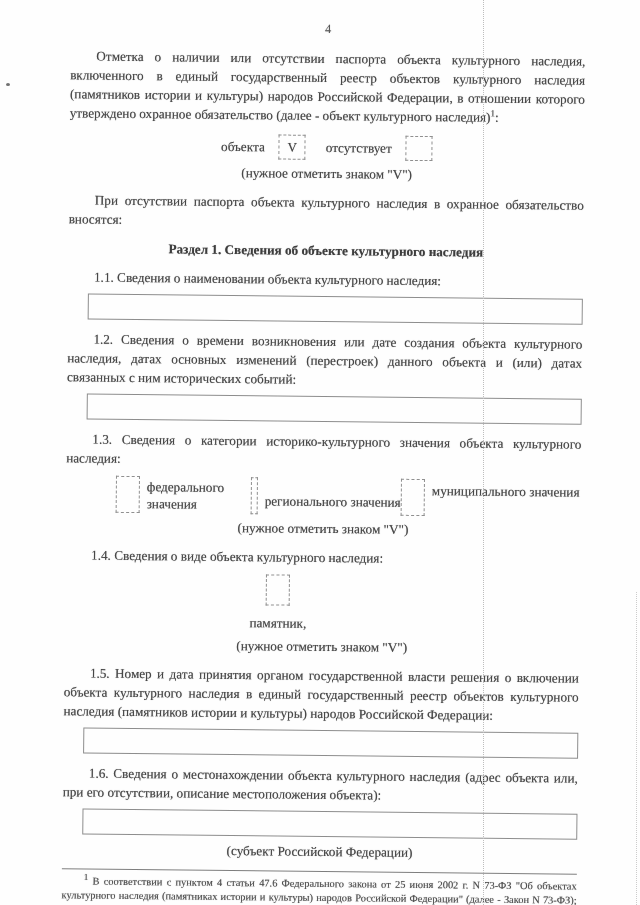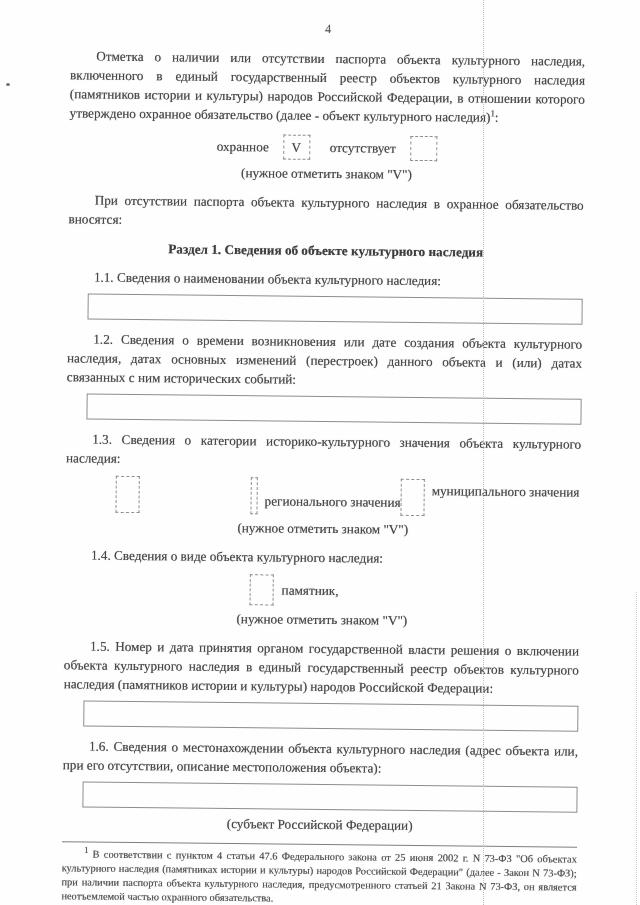--- a/index.html
+++ b/index.html
@@ -48,21 +48,21 @@
   .catrow { display:flex; margin-top:8px; margin-left:50px; }
   .catcol { display:flex; gap:7px; }
   .catcol.c1 { width:135px; align-items:center; }
   .catcol.c1 .clbl { width:84px; line-height:17px; }
   .catcol.c2 { width:150px; align-items:center; }
   .catcol.c2 .clbl { white-space:nowrap; align-self:center; margin-top:10px; }
   .catcol.c3 { flex:1; align-items:flex-start; }
   .catcol.c3 .clbl { white-space:nowrap; margin-top:2px; }
 
   .typerow { display:flex; margin-left:185px; margin-top:8px; gap:30px; }
-  .typeitem { display:flex; align-items:center; gap:8px; }
+  .typeitem { display:flex; align-items:center; gap:8px;flex-direction:column; }
 
   .caption { text-align:center; margin-top:5px; }
 
   .fnblock { margin-top:10px; border-top:1px solid #7e7e7e; padding-top:5px; }
   .fnote { font-size:10.4px; line-height:14px; text-align:justify; text-indent:22px; color:#4f4f4f; }
   sup { font-size:9px; line-height:0; }
 </style>
 </head>
 <body>
 
@@ -71,41 +71,42 @@
   <div class="fold2"></div>
   <div class="speck"></div>
 
   <div class="content">
 
     <div class="pagenum">4</div>
 
     <p class="just mt10"><span>Отметка о наличии или отсутствии паспорта объекта культурного наследия, включенного в единый государственный реестр объектов культурного наследия (памятников истории и культуры) народов Российской Федерации, в отношении которого утверждено охранное обязательство (далее - объект культурного наследия)</span><sup>1</sup><span>:</span></p>
 
     <div class="cbrow1">
-      <span class="lbl">охранное</span>
+      <span class="lbl">объекта</span>
       <span class="cb">V</span>
       <span class="lbl" style="margin-left:8px">отсутствует</span>
       <span class="cb"></span>
     </div>
     <div class="note">(нужное отметить знаком "V")</div>
 
     <p class="just mt10">При отсутствии паспорта объекта культурного наследия в охранное обязательство вносятся:</p>
 
     <div class="h1">Раздел 1. Сведения об объекте культурного наследия</div>
 
     <p class="just mt10">1.1. Сведения о наименовании объекта культурного наследия:</p>
     <input class="field" value="" style="">
 
     <p class="just mt10">1.2. Сведения о времени возникновения или дате создания объекта культурного наследия, датах основных изменений (перестроек) данного объекта и (или) датах связанных с ним исторических событий:</p>
     <input class="field mt8" value="" style="">
 
     <p class="just mt10">1.3. Сведения о категории историко-культурного значения объекта культурного наследия:</p>
     <div class="catrow">
       <div class="catcol c1">
         <span class="cb tall"></span>
+        <span class="clbl">федерального значения</span>
       </div>
       <div class="catcol c2">
         <span class="cb tall"></span>
         <span class="clbl">регионального значения</span>
       </div>
       <div class="catcol c3">
         <span class="cb tall"></span>
         <span class="clbl">муниципального значения</span>
       </div>
     </div>

